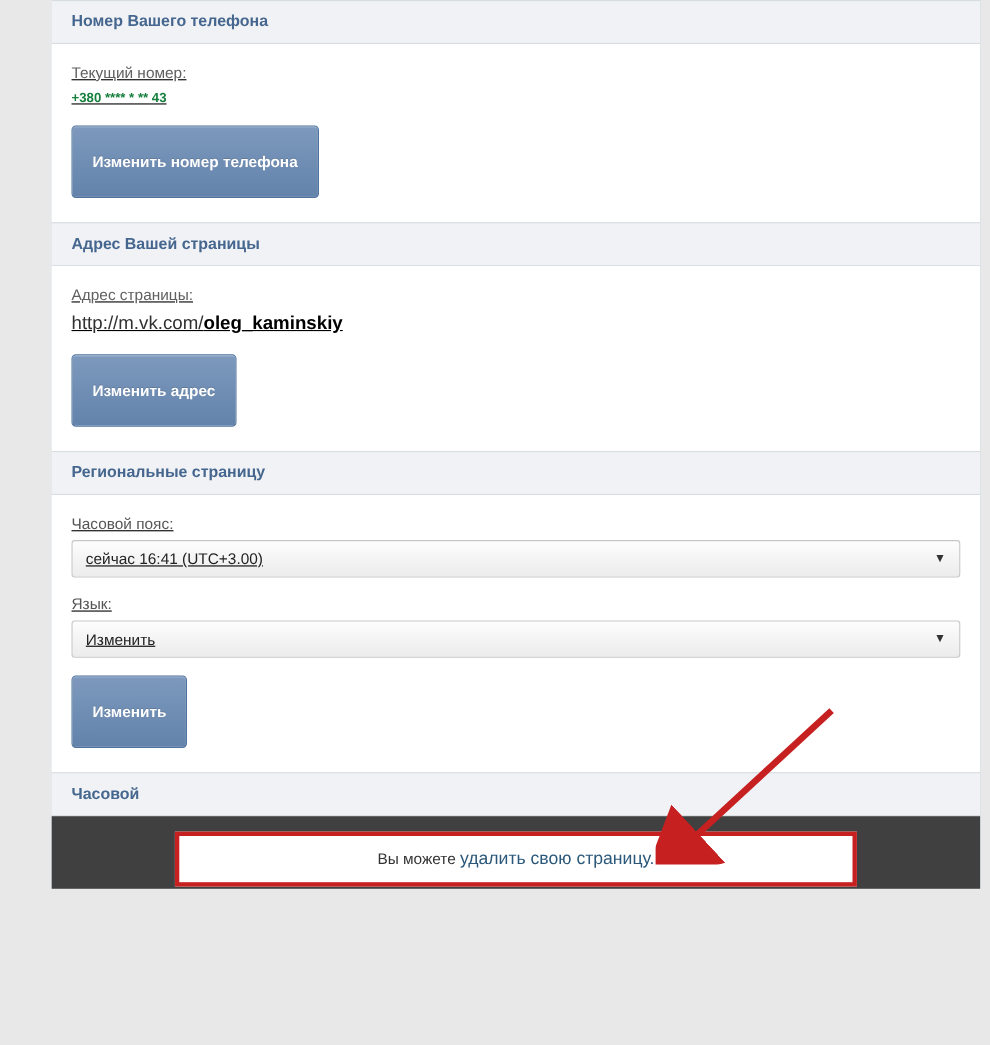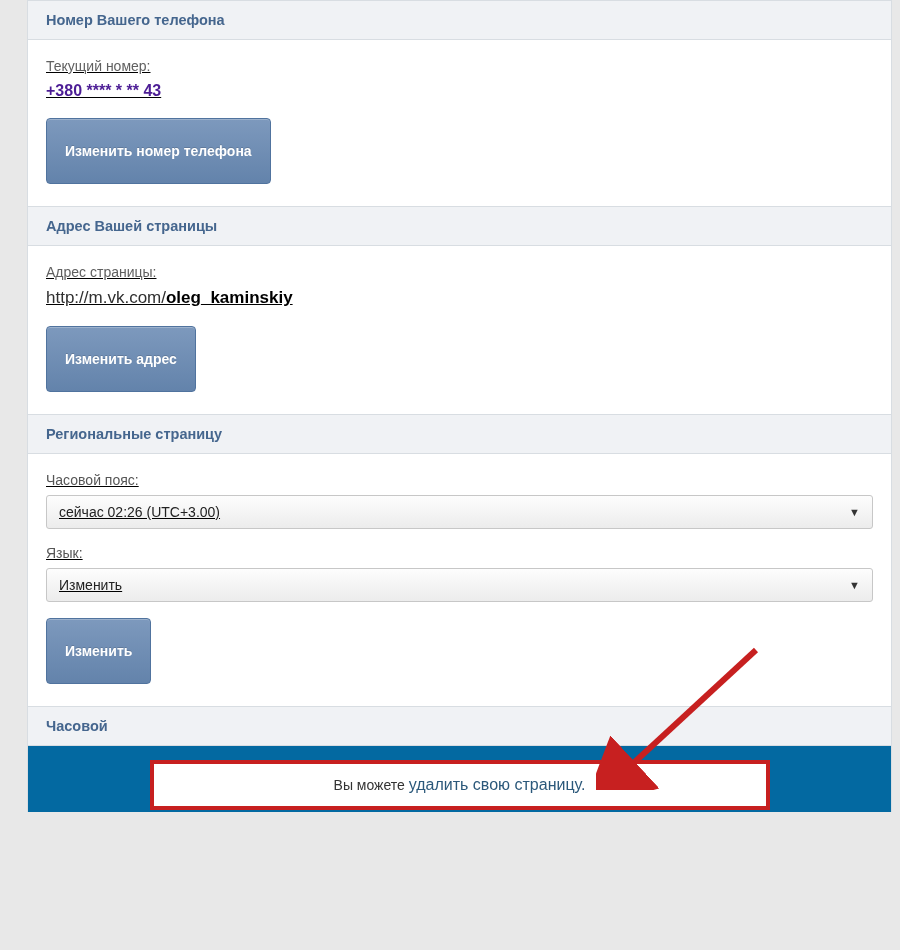--- a/index.html
+++ b/index.html
@@ -5,21 +5,21 @@
     * { margin: 0; padding: 0; box-sizing: border-box; }
     body {
       font-family: Tahoma, Arial, sans-serif;
       background: #e8e8e8;
       width: 900px;
       height: 950px;
       padding: 0;
     }
     .container {
       background: #fff;
-      margin-left: 27px;
+      margin-left: 46px;
       margin-right: 8px;
       border-left: 1px solid #d8dde2;
       border-right: 1px solid #d8dde2;
     }
     .section-header {
       background: #f0f2f5;
       border-top: 1px solid #d8dde2;
       border-bottom: 1px solid #d8dde2;
       padding: 11px 18px;
       color: #45668e;
@@ -30,22 +30,22 @@
       padding: 18px 18px 22px 18px;
       background: #fff;
       text-decoration: underline;
     }
     .label {
       color: #606060;
       font-size: 14px;
       margin-bottom: 8px;
     }
     .value-strong {
-      color: #4c1d95;
-      font-size: 16px;
+      color: #15803d;
+      font-size: 12px;
       font-weight: bold;
       margin-bottom: 18px;
     }
     .url-line {
       font-size: 17px;
       color: #303030;
       margin-bottom: 18px;
     }
     .url-bold {
       font-weight: bold;
@@ -128,21 +128,21 @@
       cursor: pointer;
       text-decoration: none;
     }
     .arrow-annotation {
       position: absolute;
       right: 115px;
       top: -120px;
       pointer-events: none;
     }
     .bottom-section {
-      background: #0369a1;
+      background: #404040;
       padding: 14px 0 2px 0;
     }
   </style>
 </head>
 <body>
 
 <div class="container">
 
   <div class="section-header">Номер Вашего телефона</div>
   <div class="section-body">
@@ -157,21 +157,21 @@
     <div class="url-line">
       <span>http://m.vk.com/</span><span class="url-bold">oleg_kaminskiy</span>
     </div>
     <button class="btn">Изменить адрес</button>
   </div>
 
   <div class="section-header">Региональные страницу</div>
   <div class="section-body">
     <div class="field-label">Часовой пояс:</div>
     <div class="select-box">
-      <span>сейчас 02:26 (UTC+3.00)</span>
+      <span>сейчас 16:41 (UTC+3.00)</span>
       <span class="select-arrow">▼</span>
     </div>
     <div class="field-label">Язык:</div>
     <div class="select-box">
       <span>Изменить</span>
       <span class="select-arrow">▼</span>
     </div>
     <button class="btn">Изменить</button>
   </div>
 

